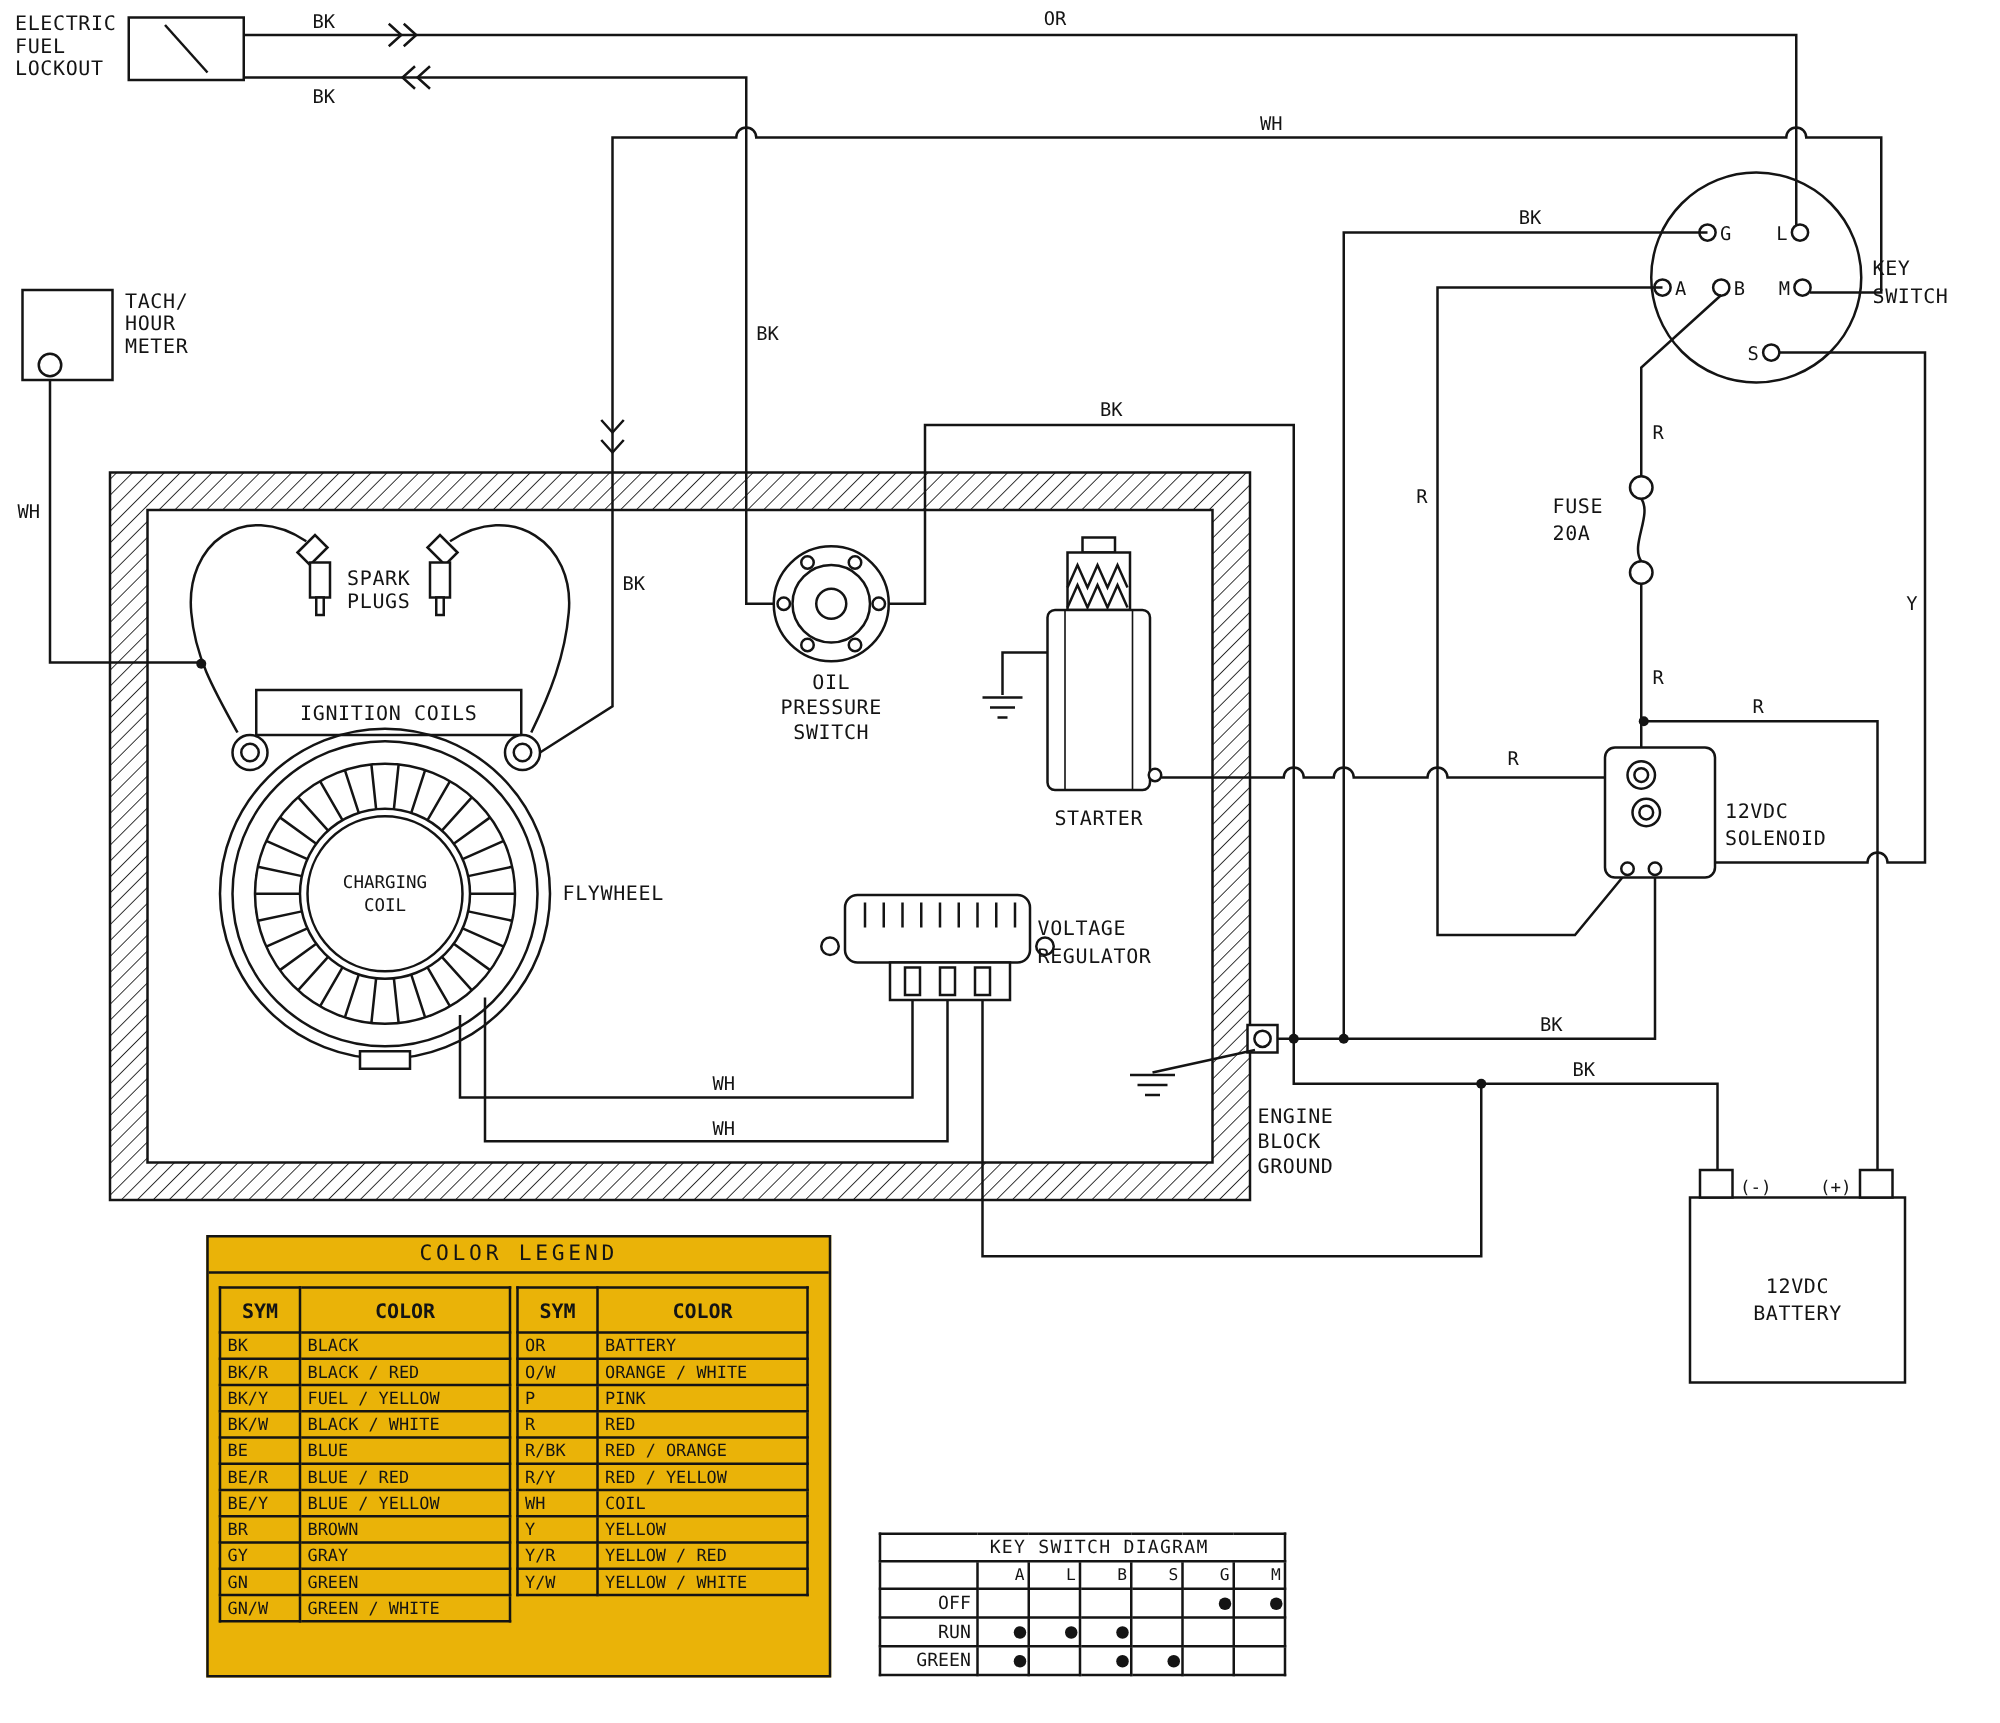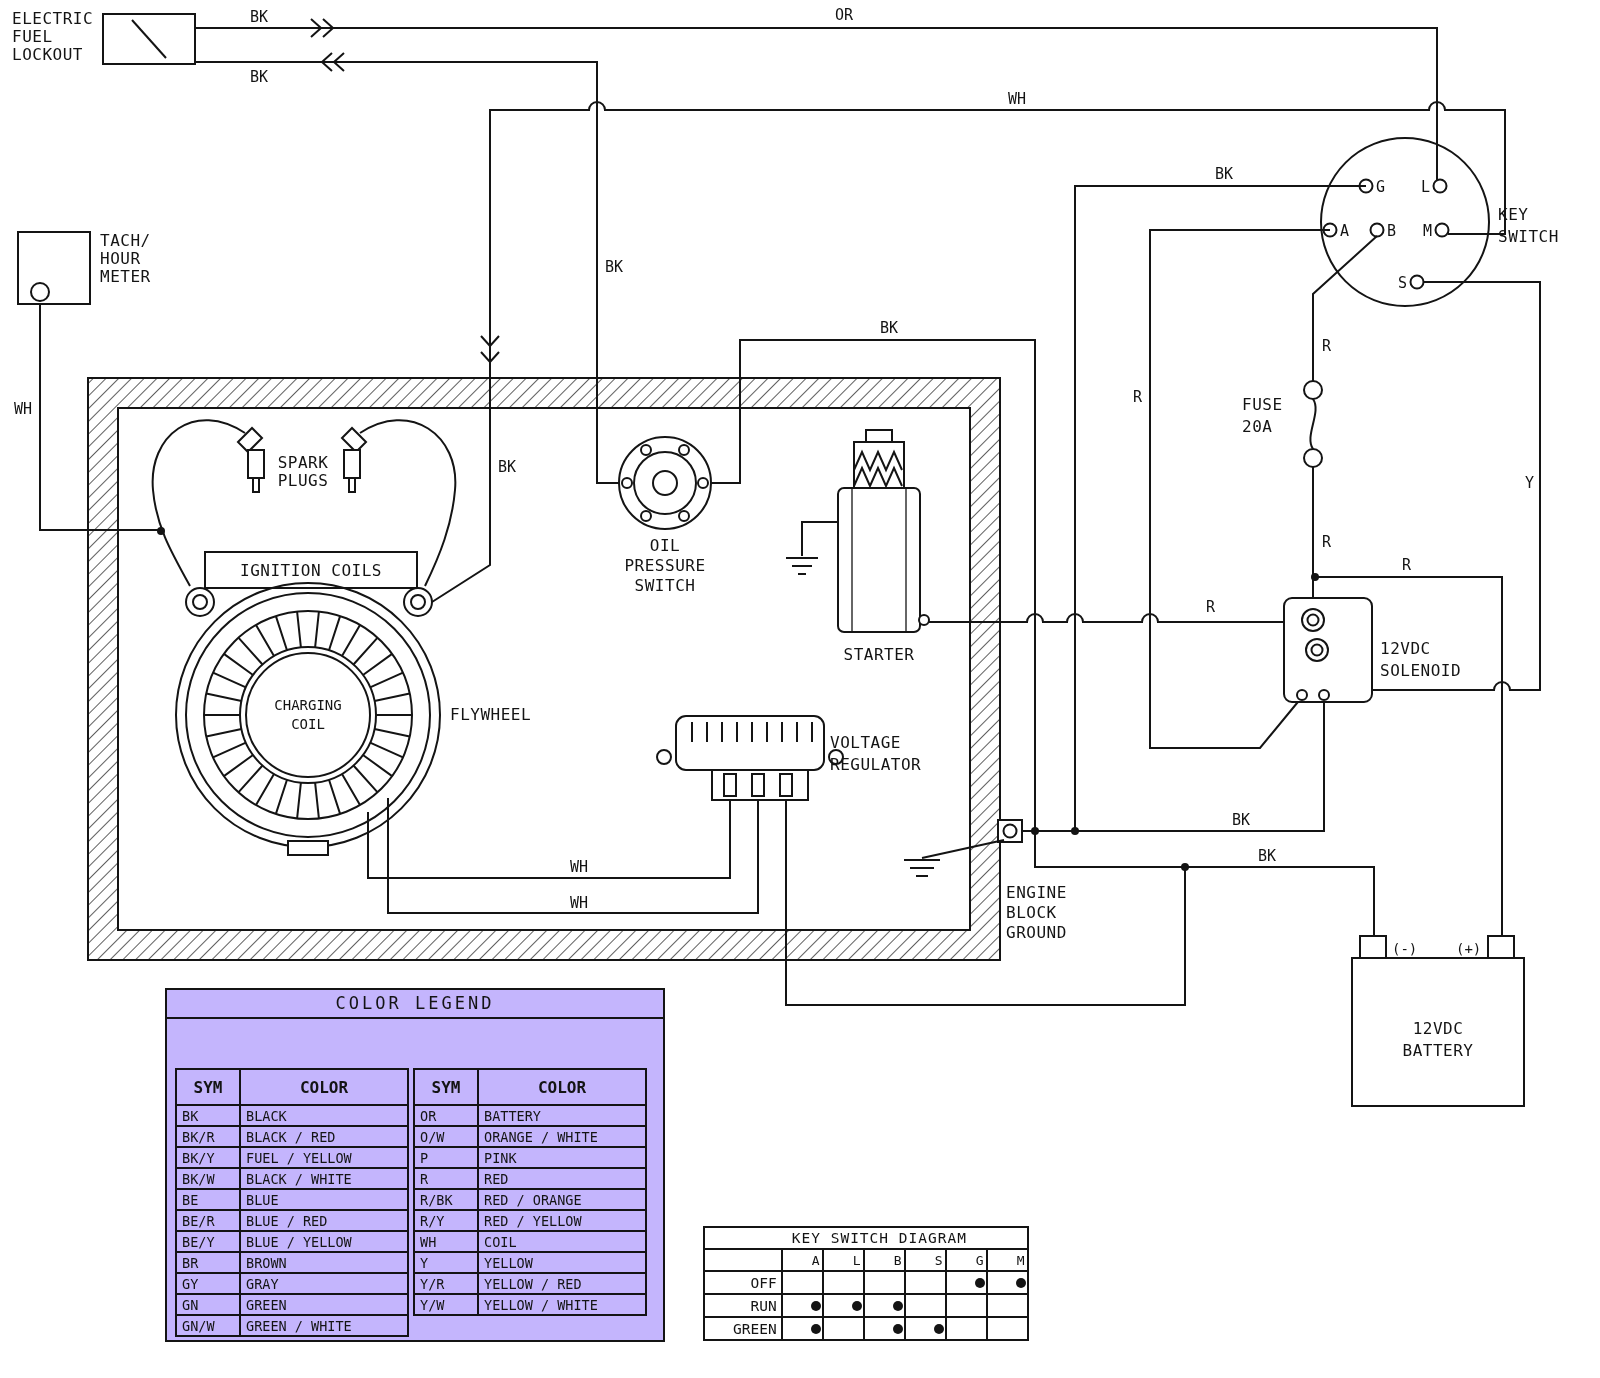--- a/index.html
+++ b/index.html
@@ -10,25 +10,25 @@
   .lbl{font-size:16px;letter-spacing:0.5px;}
   .sm{font-size:14px;}
   .wl{font-size:15px;}
   .term{font-size:15px;}
   .w{fill:none;stroke:#141414;stroke-width:2;}
   .thin{stroke-width:1.3;}
   .comp{fill:#fff;stroke:#141414;stroke-width:2;}
   .nofill{fill:none;stroke:#141414;stroke-width:2;}
   .dot{fill:#141414;stroke:none;}
   
-  .panel{position:absolute;background:#c4b5fd;border:2px solid #141414;box-sizing:border-box;}
+  .panel{position:absolute;background:#eab308;border:2px solid #141414;box-sizing:border-box;}
   .color-legend{left:165px;top:988px;width:500px;height:354px;}
   .legend-title{height:27px;line-height:27px;text-align:center;border-bottom:2px solid #141414;
                 font-size:17px;letter-spacing:3px;}
-  .legend-tables{display:flex;gap:4px;padding:10px 8px;align-items:flex-start;margin-top:39px;}
+  .legend-tables{display:flex;gap:4px;padding:10px 8px;align-items:flex-start;}
   table{border-collapse:collapse;}
   .legend-table th,.legend-table td{border:2px solid #141414;}
   .legend-table th{height:34px;font-size:16px;text-align:center;padding:0 8px;}
   .legend-table td{height:19px;font-size:13.5px;padding:0 5px;white-space:nowrap;}
   .legend-table td.sym{width:52px;text-align:left;}
   .legend-table .colw{min-width:150px;}
   .ks-panel{left:703px;top:1226px;width:210px;border:none;background:transparent;}
   .ks-table{width:100%;}
   .ks-table th,.ks-table td{border:2px solid #141414;box-sizing:border-box;padding-left:28px;}
   .ks-title{height:22px;font-size:14.5px;letter-spacing:1px;text-align:center;font-weight:normal;}

